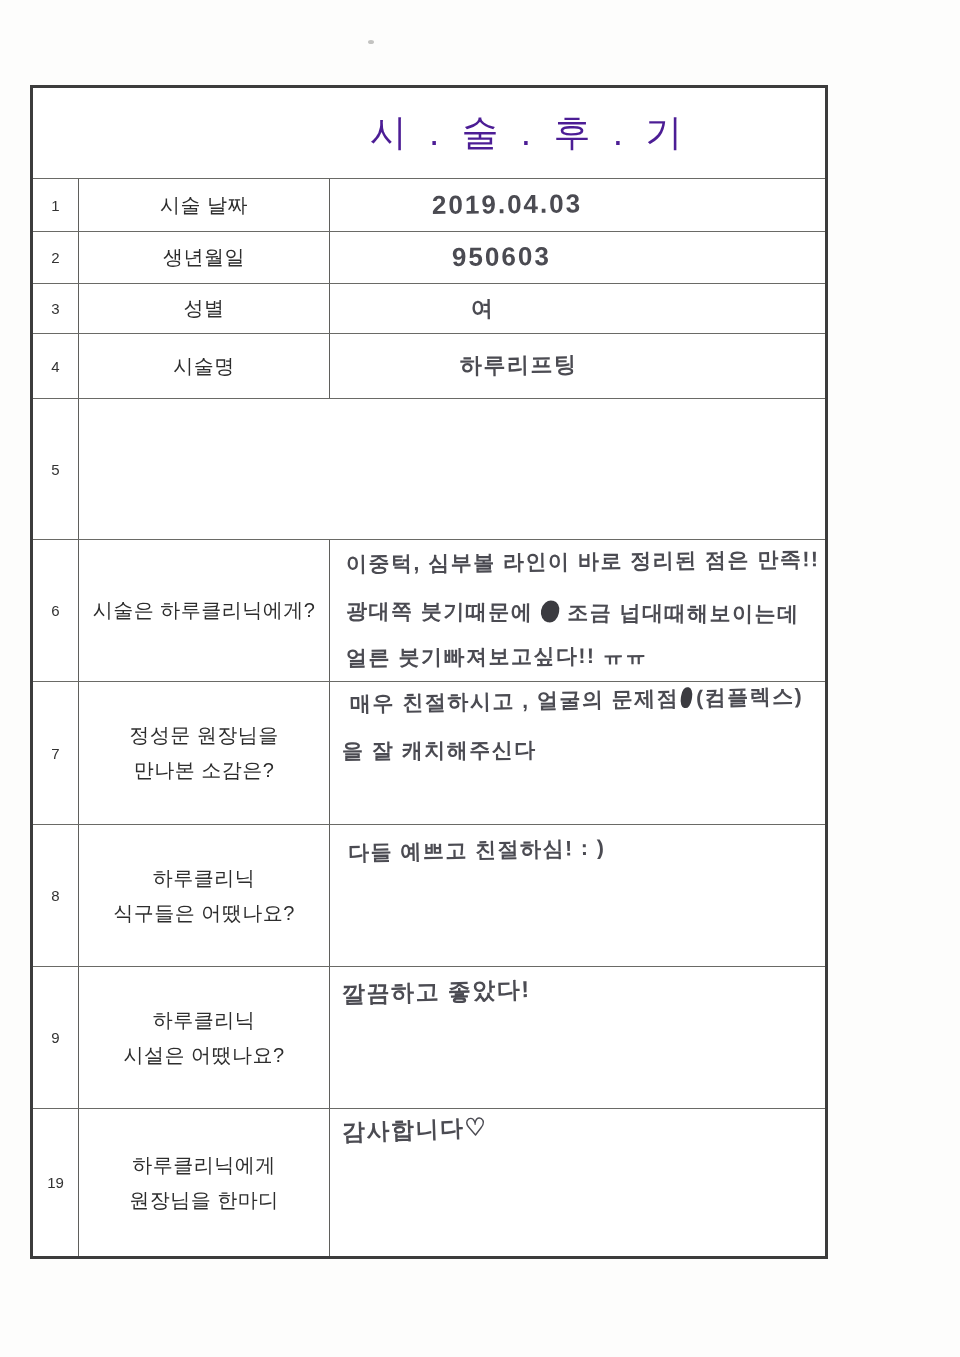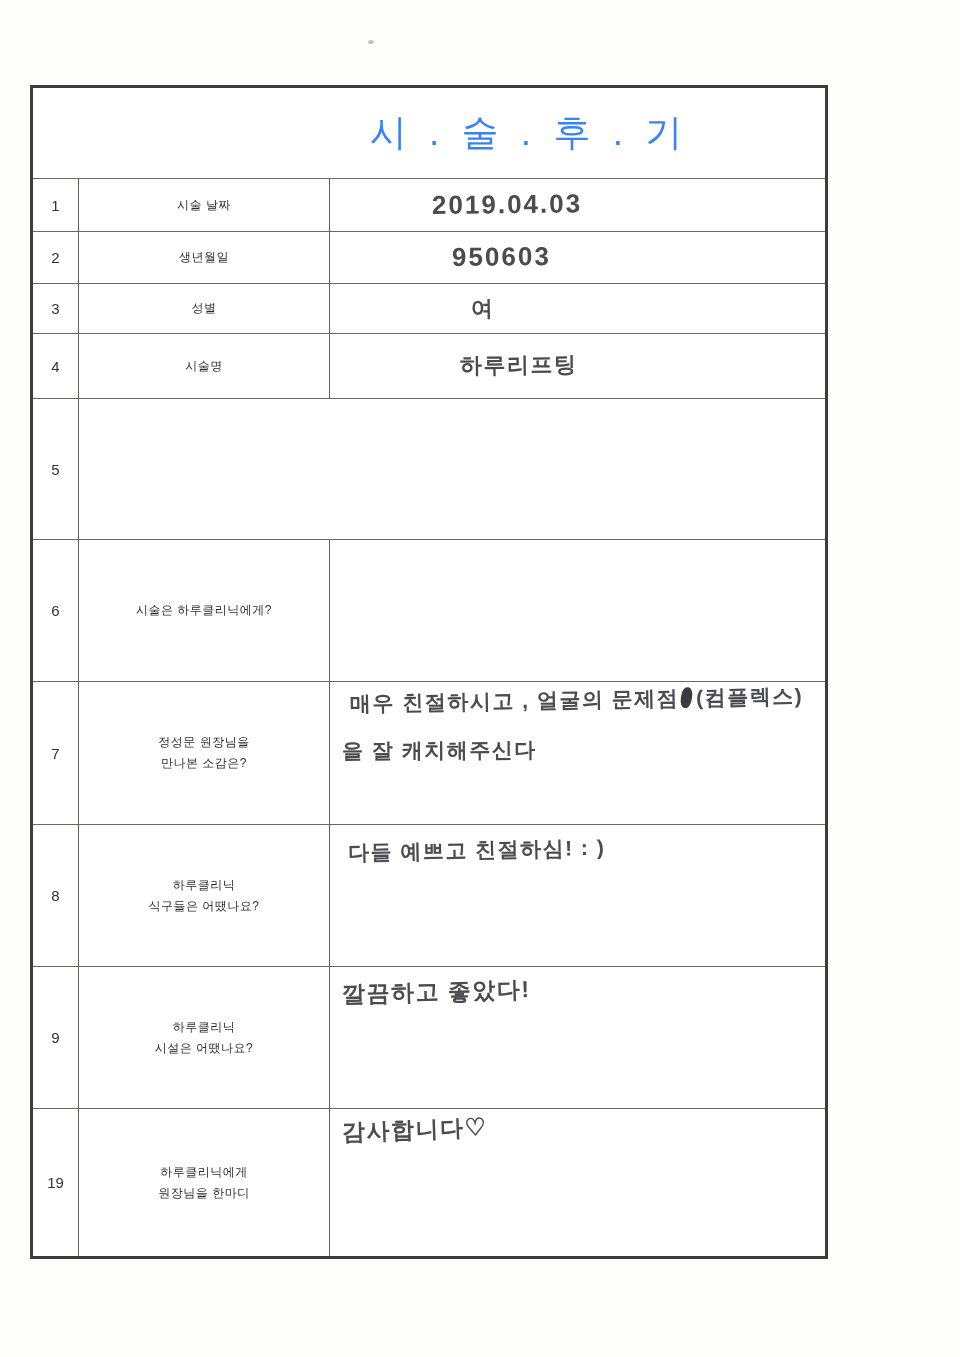--- a/index.html
+++ b/index.html
@@ -15,31 +15,31 @@
   .form-table {
     position:absolute; left:30px; top:85px; width:798px; height:1174px;
     border:3px solid #3c3c3c; box-sizing:border-box;
     display:flex; flex-direction:column; background:#fff;
   }
   .trow { display:flex; flex:0 0 auto; border-top:1.5px solid #6a6a66; }
   .trow:first-child { border-top:none; }
   .trow-title { height:90px; align-items:center; }
   .title-text {
     width:100%; text-align:center; padding-left:200px; box-sizing:border-box;
-    font-size:37px; letter-spacing:6px; color:#3b82f6; font-weight:500;
+    font-size:37px; letter-spacing:6px; color:#4c1d95; font-weight:500;
   }
   .cell-num {
     flex:0 0 45px; display:flex; align-items:center; justify-content:center;
     border-right:1.5px solid #5f5f5c; font-size:15px; color:#333;
   }
   .cell-label {
     flex:0 0 250px; display:flex; flex-direction:column;
     align-items:center; justify-content:center; text-align:center;
     border-right:1.5px solid #5f5f5c;
-    font-size:12px; color:#2d2d2d; line-height:1.75; letter-spacing:0.5px;
+    font-size:20px; color:#2d2d2d; line-height:1.75; letter-spacing:0.5px;
   }
   .cell-answer { flex:1 1 auto; position:relative; overflow:hidden;font-weight:bold; }
   
   .hw {
     color:#4b4b52; letter-spacing:1.5px; white-space:nowrap;
     transform:rotate(-0.6deg); transform-origin:left center;
   }
   .hw-digits { font-size:26px; letter-spacing:2px; }
   .hw-kr { font-size:22px; }
   .hw-sm { font-size:21px; }
@@ -113,20 +113,29 @@
         </div>
     </div>
 
     <div class="trow" style="height:140px">
       <div class="cell-num">5</div>
     </div>
 
     <div class="trow" style="height:141px">
       <div class="cell-num">6</div>
       <div class="cell-label">시술은 하루클리닉에게?</div>
+      <div class="cell-answer">
+        <div class="ans-block" style="padding-top:10px; padding-left:16px;">
+          <div class="hw hw-sm hw-line">이중턱, 심부볼 라인이  바로 정리된  점은  만족!!</div>
+          <div class="hw hw-sm hw-line" style="transform:rotate(0.4deg)">
+            <span>광대쪽 붓기때문에</span><span class="scribble"></span><span>조금  넙대때해보이는데</span>
+          </div>
+          <div class="hw hw-sm hw-line" style="transform:rotate(-0.5deg)">얼른 붓기빠져보고싶다!! ㅠㅠ</div>
+        </div>
+      </div>
     </div>
 
     <div class="trow" style="height:142px">
       <div class="cell-num">7</div>
       <div class="cell-label">
         <span>정성문 원장님을</span>
         <span>만나본 소감은?</span>
       </div>
       <div class="cell-answer">
         <div class="ans-block" style="padding-top:8px; padding-left:20px;">

